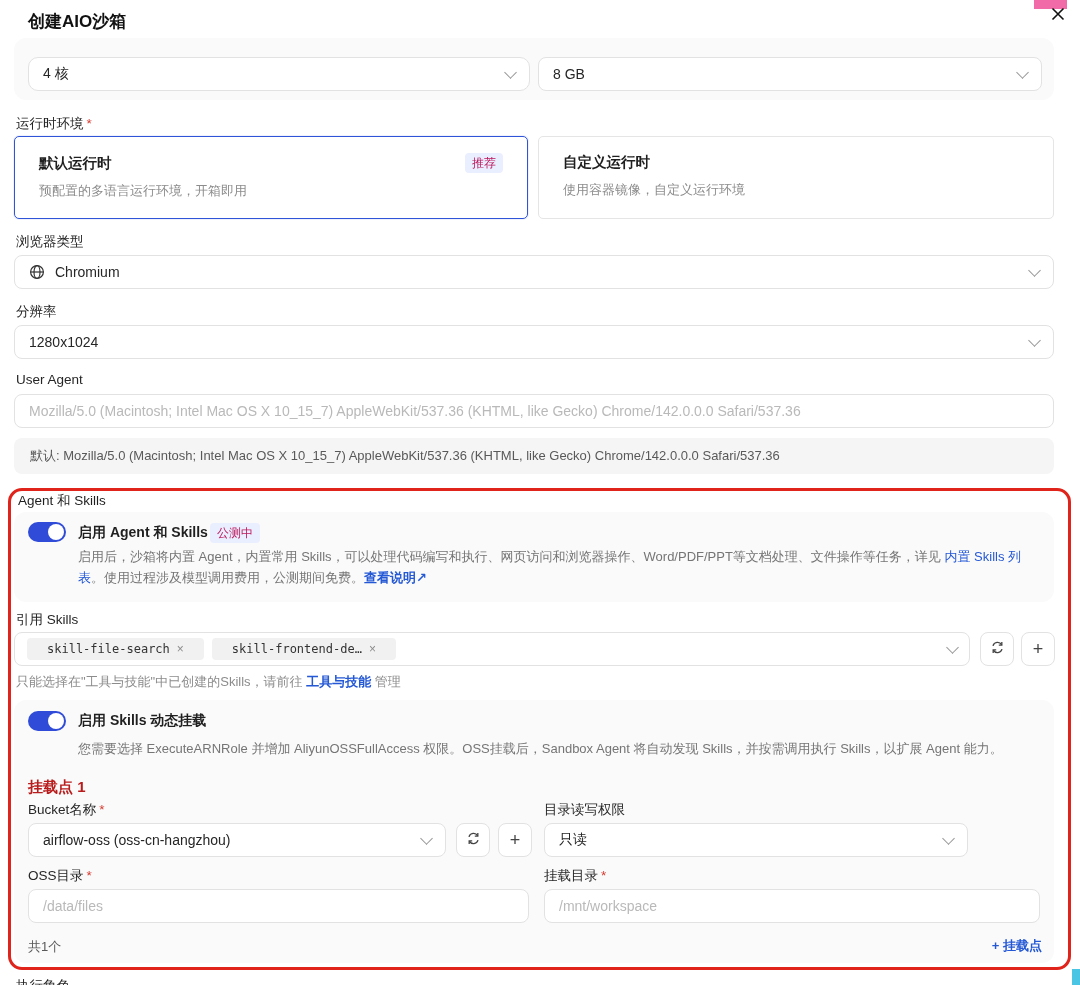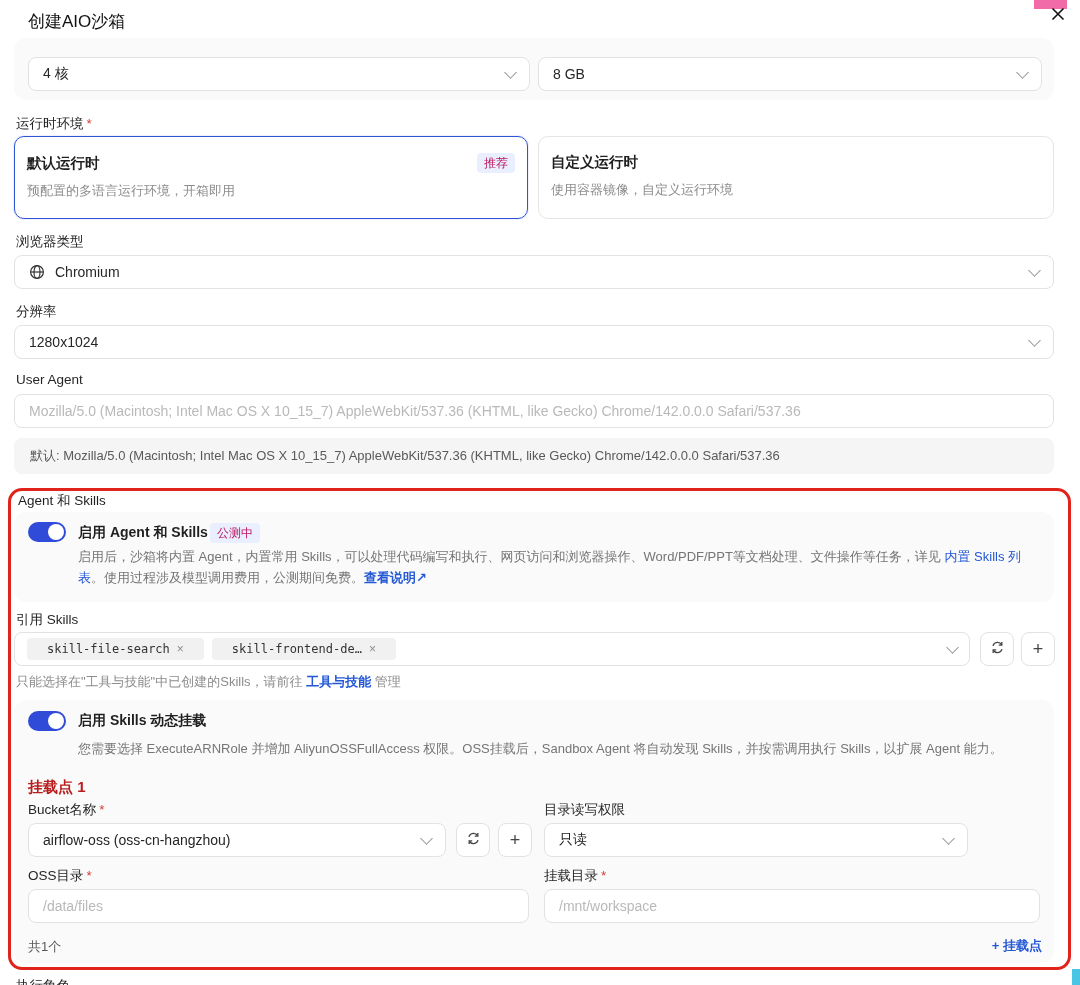--- a/index.html
+++ b/index.html
@@ -4,21 +4,21 @@
 <style>
   html,body{margin:0;padding:0;background:#fff;}
   body{font-family:"Liberation Sans","DejaVu Sans",sans-serif;-webkit-font-smoothing:antialiased;}
   #screen{position:relative;width:1080px;height:985px;background:#fff;overflow:hidden;}
   .abs{position:absolute;}
   .label{font-size:13.5px;color:#262626;font-weight:500;}
   .req{color:#d43a2f;margin-left:3px;}
   .panel{position:absolute;background:#fafafa;border-radius:12px;}
   .select,.inputbox{position:absolute;background:#fff;border:1px solid #e2e2e2;border-radius:8px;height:34px;display:flex;align-items:center;padding:0 14px;font-size:14px;color:#262626;box-sizing:border-box;}
   .chev{width:8px;height:8px;border-right:1.5px solid #979797;border-bottom:1.5px solid #979797;transform:rotate(45deg);margin-left:auto;margin-top:-4px;flex:0 0 auto;}
-  .card{position:absolute;background:#fff;border-radius:10px;box-sizing:border-box;padding:16px 12px;}
+  .card{position:absolute;background:#fff;border-radius:5px;box-sizing:border-box;padding:16px 24px;}
   .card.selected{border:1.5px solid #2f54d8;box-shadow:0 0 0 1px rgba(47,84,216,.08);}
   .card.plain{border:1px solid #e5e5e5;}
   .card-title{font-size:14.5px;font-weight:600;color:#1f1f1f;}
   .card-desc{font-size:13px;color:#8c8c8c;margin-top:9px;}
   .badge{display:inline-block;background:#e9efff;color:#be185d;font-size:12px;line-height:1;padding:4px 7px;border-radius:4px;font-weight:400;}
   .toggle{position:absolute;width:38px;height:20px;border-radius:11px;background:#2f4bd8;cursor:pointer;}
   .toggle::after{content:"";position:absolute;right:2px;top:2px;width:16px;height:16px;border-radius:50%;background:#fff;}
   .lnk{color:#2458d5;text-decoration:none;cursor:pointer;}
   .desc{font-size:13px;color:#757575;line-height:21px;}
   .tag{display:inline-flex;align-items:center;gap:7px;background:#f1f1f1;border-radius:4px;padding:4px 20px;font-family:"DejaVu Sans Mono","Liberation Mono",monospace;font-size:12px;color:#333;}
@@ -26,35 +26,35 @@
   .sqbtn{position:absolute;width:34px;height:34px;border:1px solid #e2e2e2;border-radius:8px;background:#fff;display:flex;align-items:center;justify-content:center;box-sizing:border-box;cursor:pointer;}
   .ghost-input{border:none;outline:none;background:transparent;width:100%;font-size:14px;color:#262626;font-family:inherit;padding:0;}
   .ghost-input::placeholder{color:#b9b9b9;}
   .note{position:absolute;background:#f5f5f5;border-radius:8px;display:flex;align-items:center;padding:0 16px;font-size:13px;color:#595959;box-sizing:border-box;}
 </style>
 </head>
 <body>
 
 <div id="screen">
 
-  <div class="abs" style="left:28px;top:10px;font-size:17px;font-weight:400;color:#111;">创建AIO沙箱</div>
+  <div class="abs" style="left:28px;top:10px;font-size:17px;font-weight:700;color:#111;">创建AIO沙箱</div>
 
   <div class="abs" style="left:1034px;top:0;width:33px;height:9px;background:#f06ba8;"></div>
 
   <div class="abs" style="left:1047px;top:5px;width:22px;height:22px;display:flex;align-items:center;justify-content:center;cursor:pointer;">
     <span>
       <svg width="14" height="14" viewBox="0 0 14 14">
           <path d="M1.5 1.5 L12.5 12.5 M12.5 1.5 L1.5 12.5" stroke="#111" stroke-width="1.6"></path>
         </svg>
     </span>
   </div>
 
   <div class="panel" style="left:14px;top:38px;width:1040px;height:62px;"></div>
 
-  <div class="select" style="left:28px;top:57px;width:502px;">
+  <div class="select" style="left:28px;top:57px;width:502px;border-radius:10px;">
     <span>4 核</span>
     <span class="chev"></span>
   </div>
   <div class="select" style="left:538px;top:57px;width:504px;">
     <span>8 GB</span>
     <span class="chev"></span>
   </div>
 
   <div class="abs label" style="left:16px;top:115px;">
     <span>运行时环境</span><span class="req">*</span>

